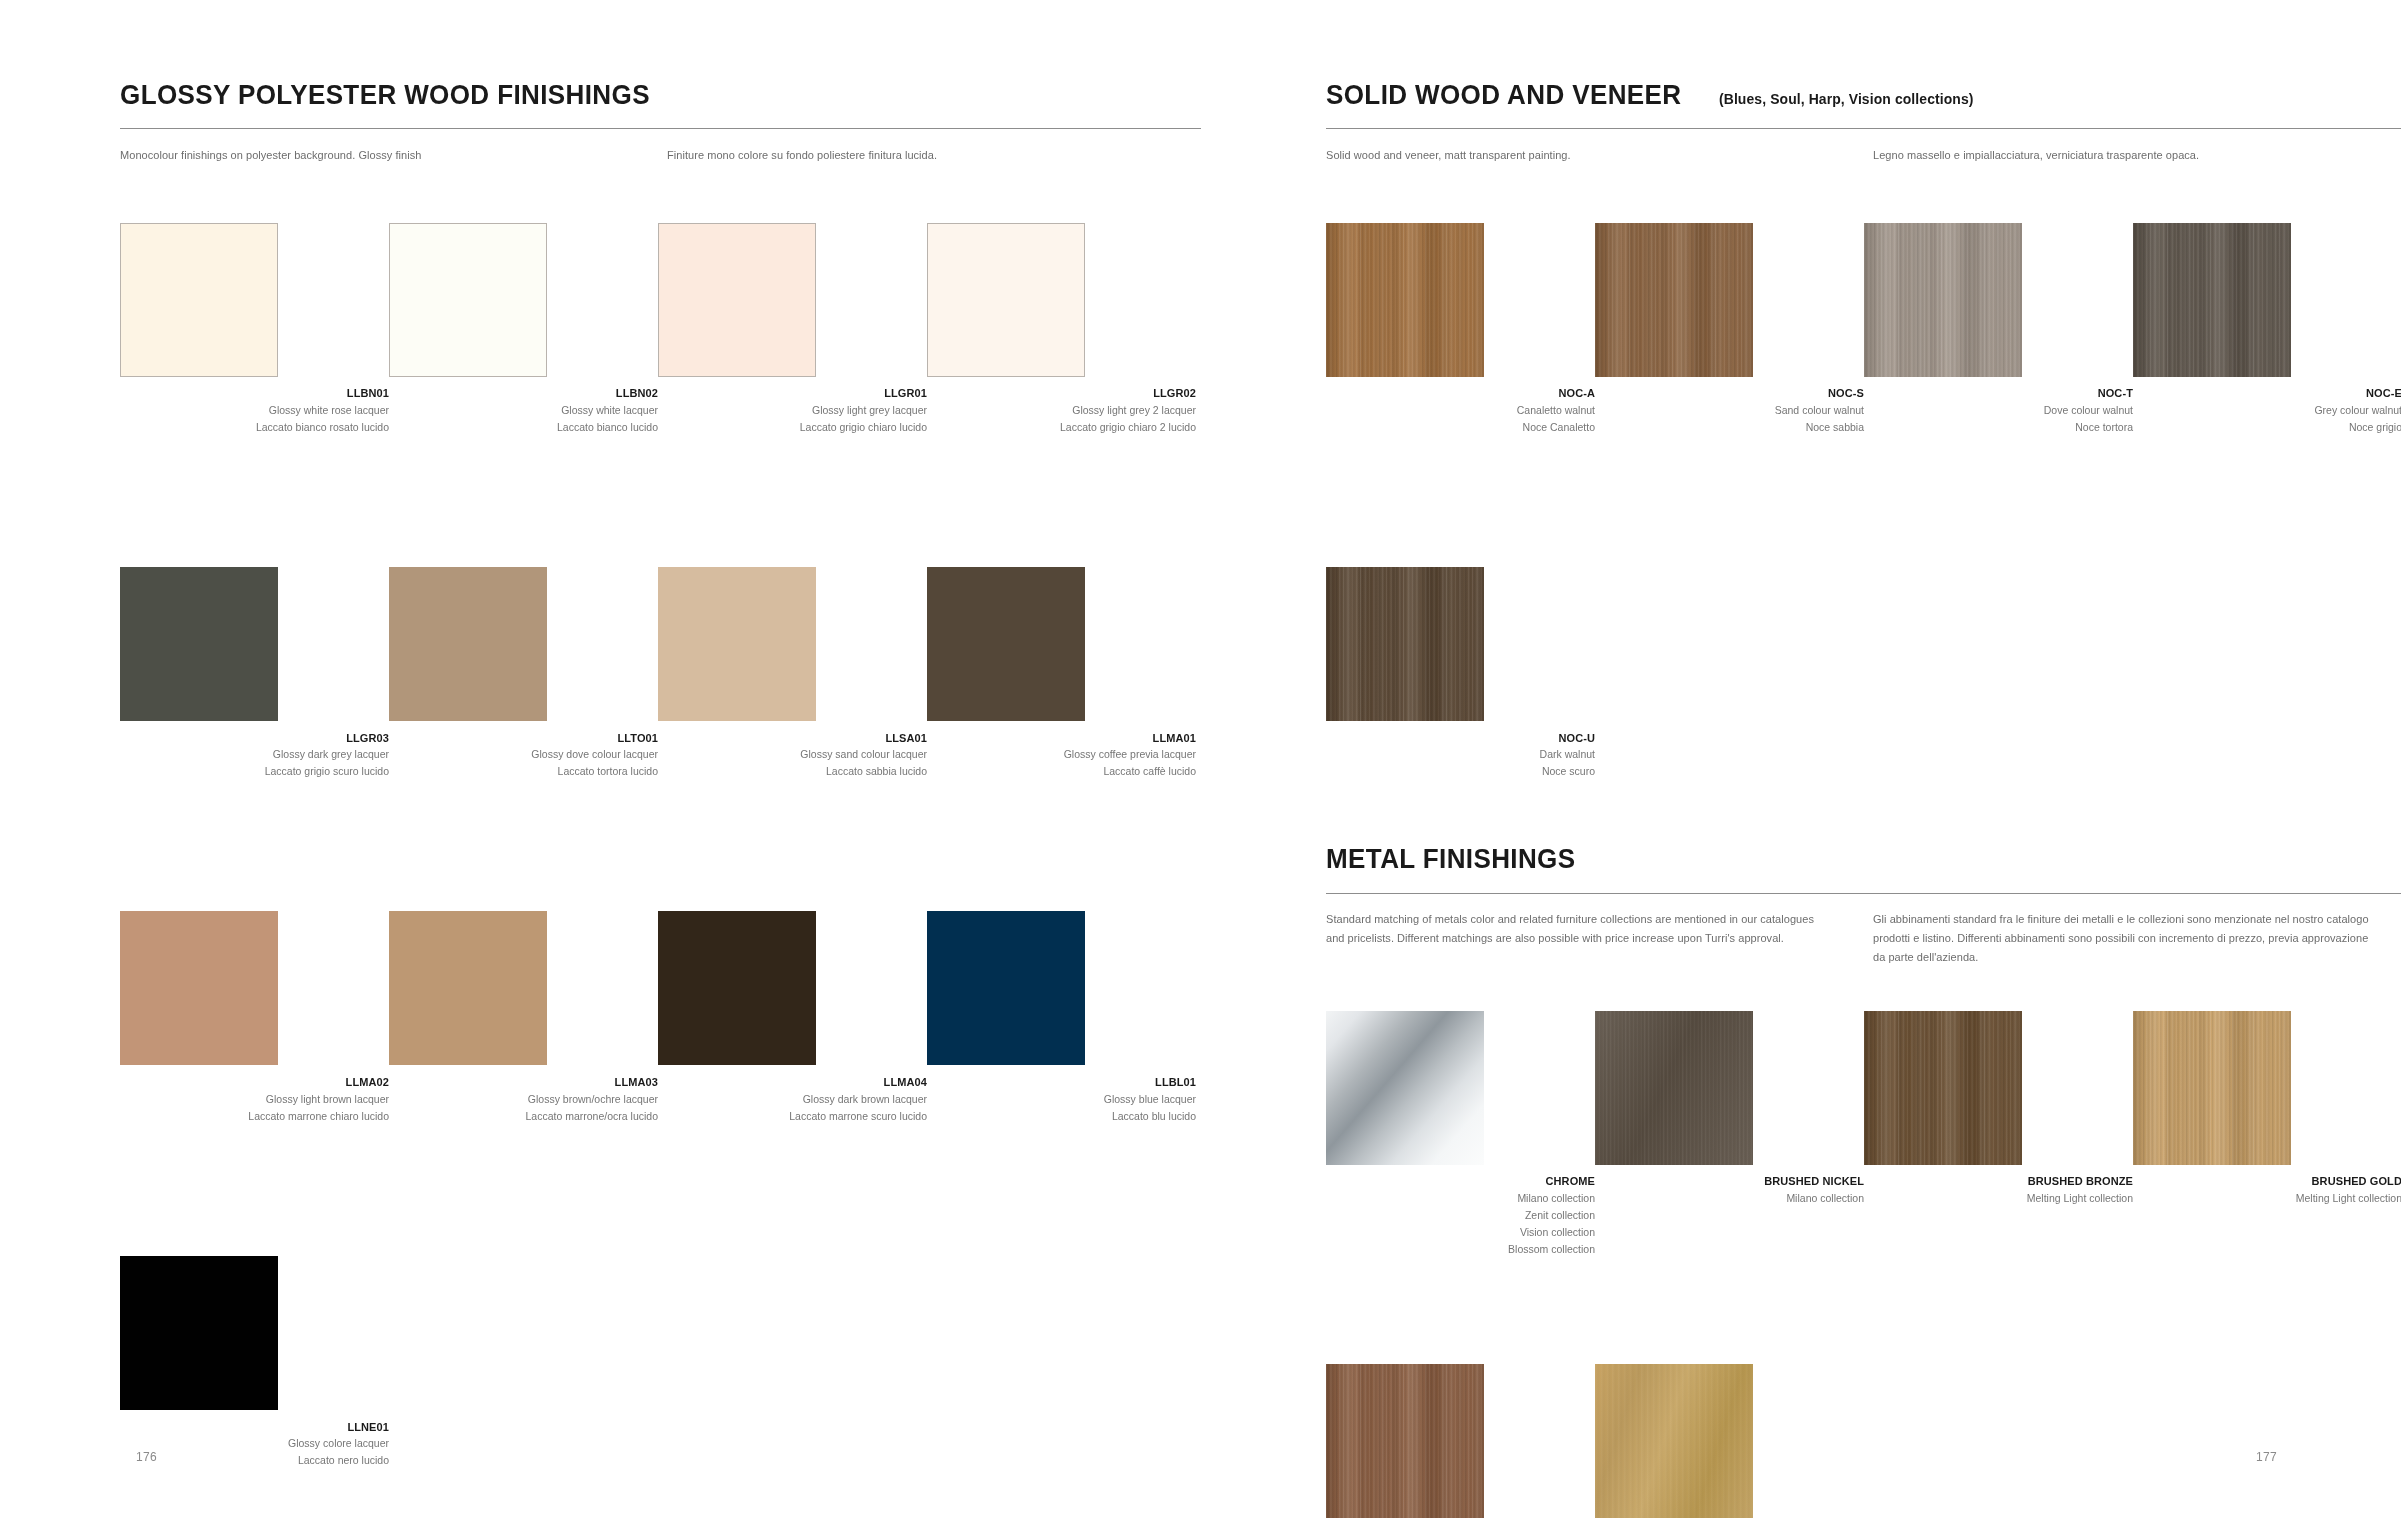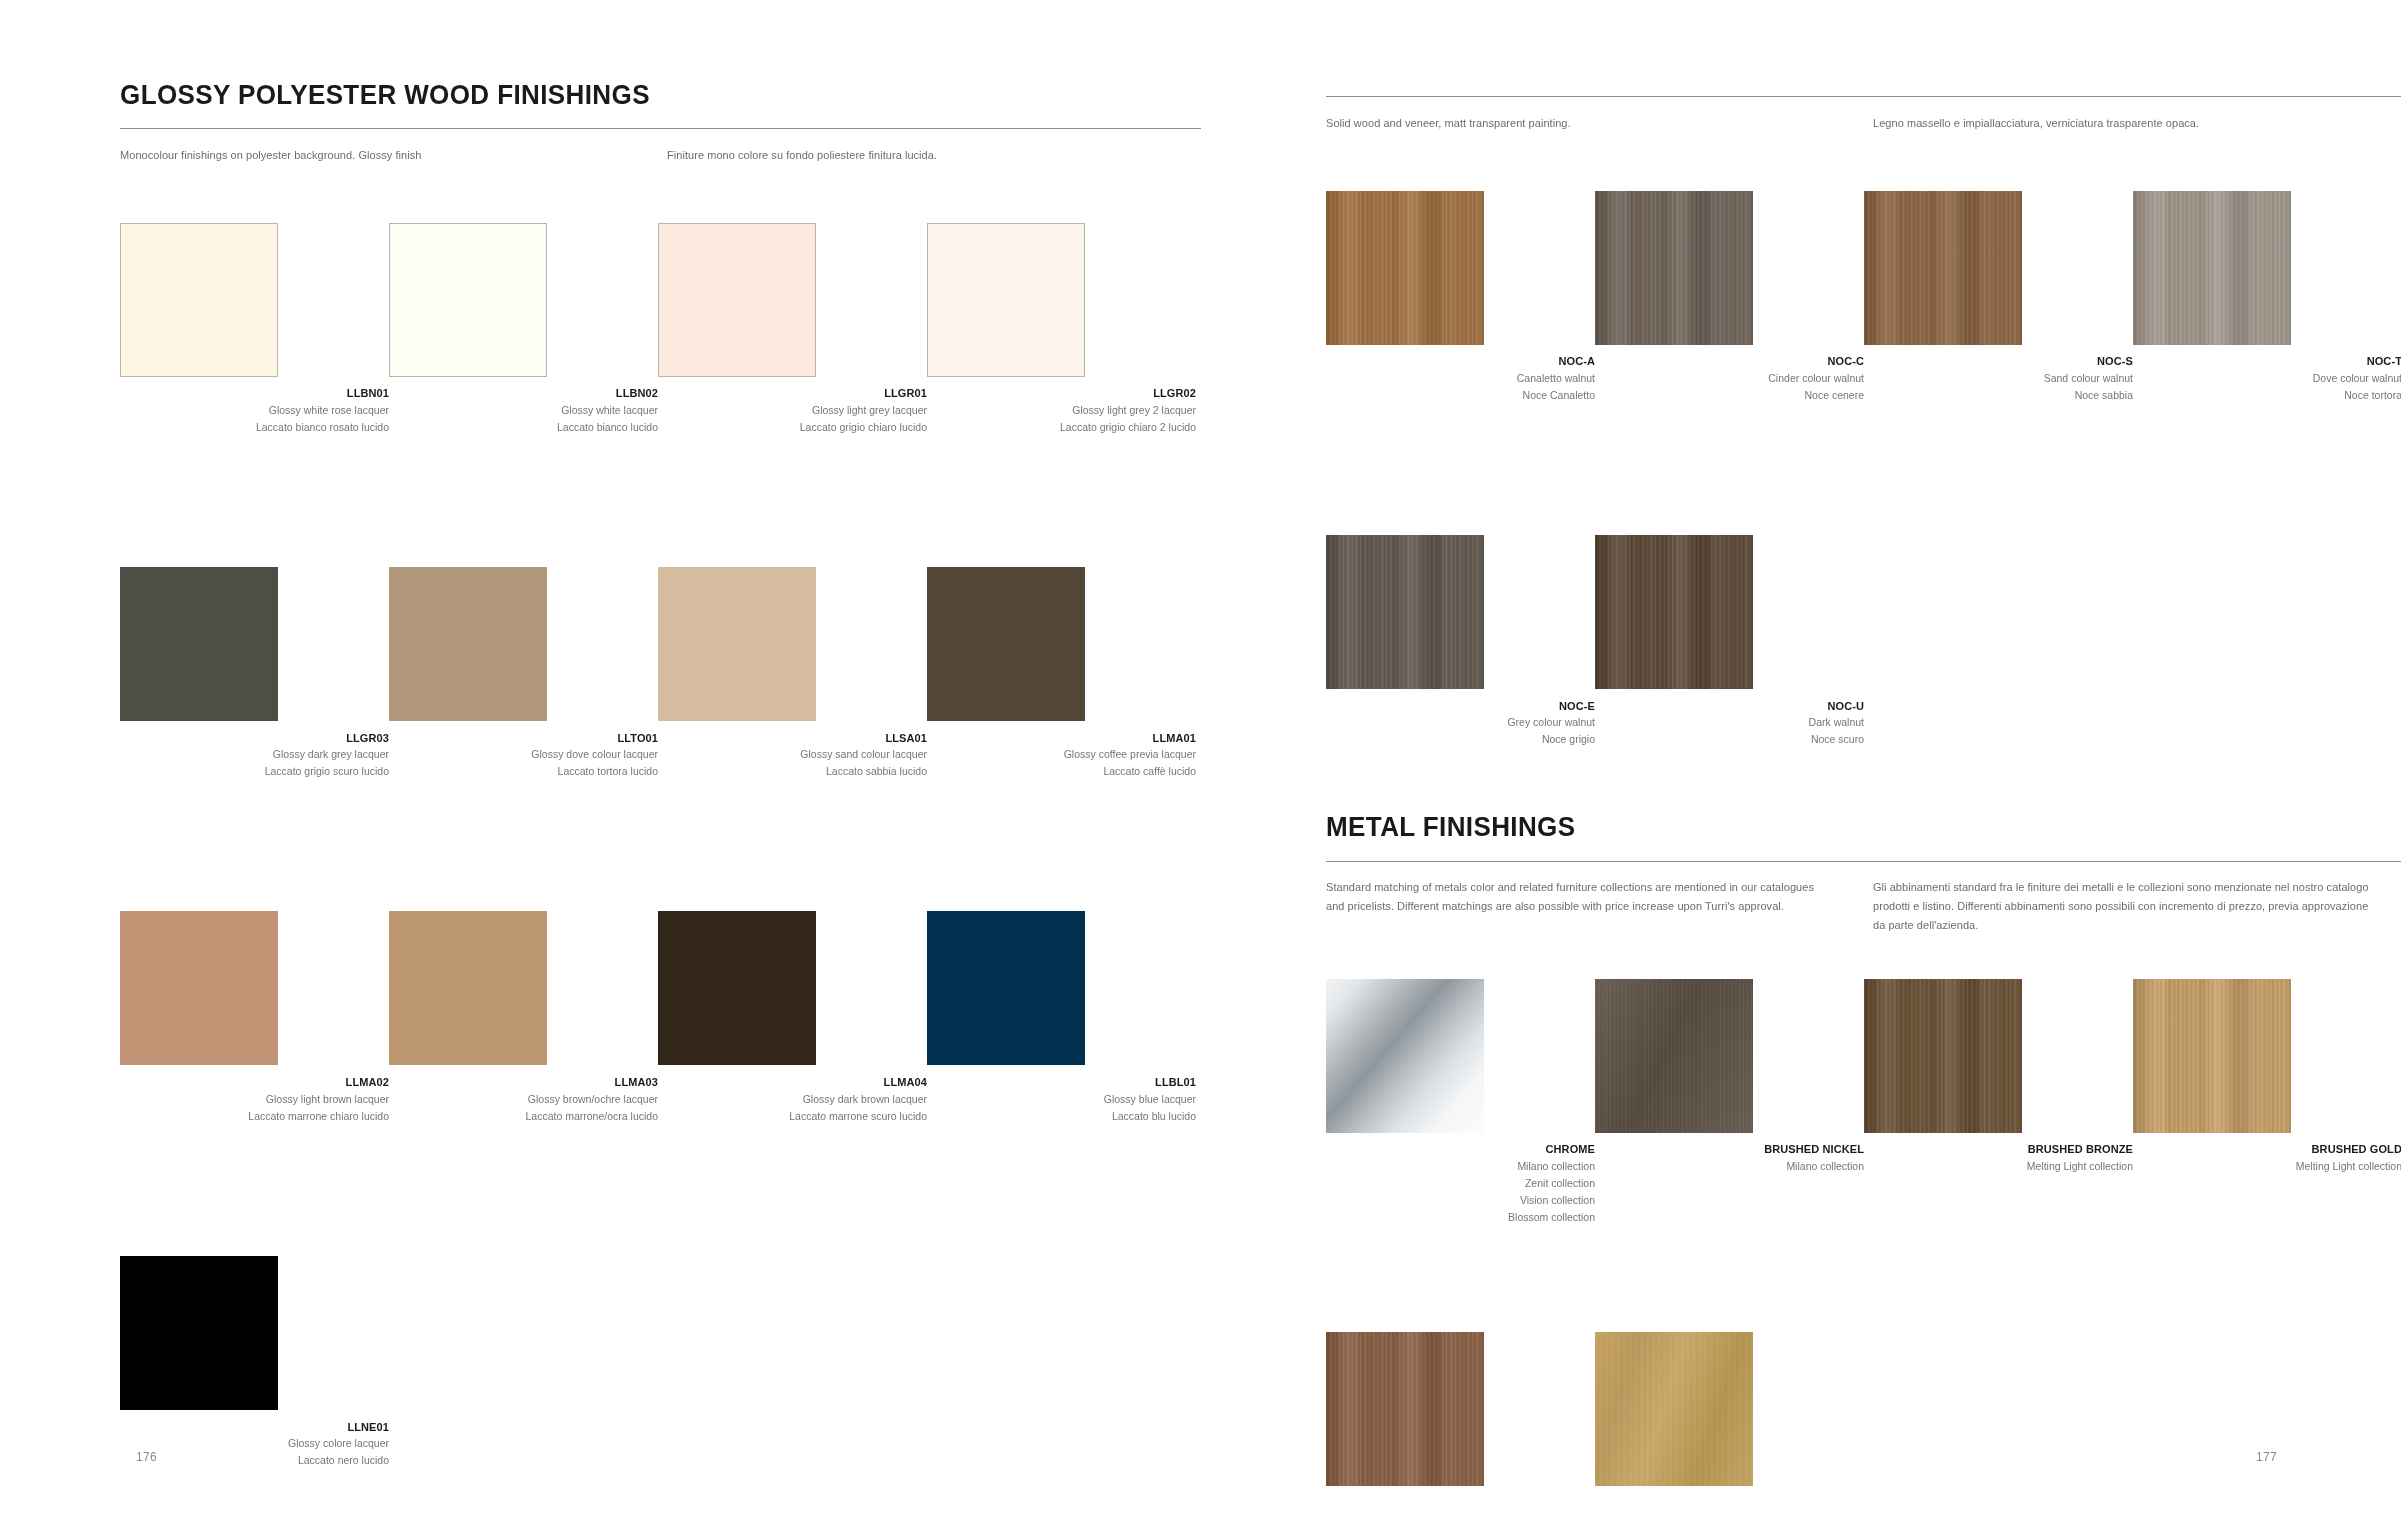--- a/index.html
+++ b/index.html
@@ -342,49 +342,43 @@
           </div>
         </div>
       </div>
 
     <div class="page-number left">176</div>
   </div>
 
   <div class="page page-right">
 
     <div class="section" style="padding-top:79px;">
+      <div class="section-title-row">
+        <h2 class="section-title">SOLID WOOD AND VENEER</h2>
+        <span class="section-sub">(Blues, Soul, Harp, Vision collections)</span>
+      </div>
       <div class="rule"></div>
       <div class="intro">
         <div class="intro-col en">Solid wood and veneer, matt transparent painting.</div>
         <div class="intro-col it">Legno massello e impiallacciatura, verniciatura trasparente opaca.</div>
       </div>
     </div>
 
     <div class="swatch-grid" id="wood-swatches" style="margin-top:58px; row-gap:131px;">
         <div class="swatch-cell">
           <div class="swatch" style="background: rgb(163, 112, 62);">
             <div class="grain"></div>
           </div>
           <div class="swatch-code">NOC-A</div>
           <div class="swatch-desc">
             <div>Canaletto walnut</div>
             <div>Noce Canaletto</div>
           </div>
         </div>
         <div class="swatch-cell">
-          <div class="swatch" style="background: rgb(111, 98, 87);">
-            <div class="grain"></div>
-          </div>
-          <div class="swatch-code">NOC-C</div>
-          <div class="swatch-desc">
-            <div>Cinder colour walnut</div>
-            <div>Noce cenere</div>
-          </div>
-        </div>
-        <div class="swatch-cell">
           <div class="swatch" style="background: rgb(141, 100, 64);">
             <div class="grain"></div>
           </div>
           <div class="swatch-code">NOC-S</div>
           <div class="swatch-desc">
             <div>Sand colour walnut</div>
             <div>Noce sabbia</div>
           </div>
         </div>
         <div class="swatch-cell">

